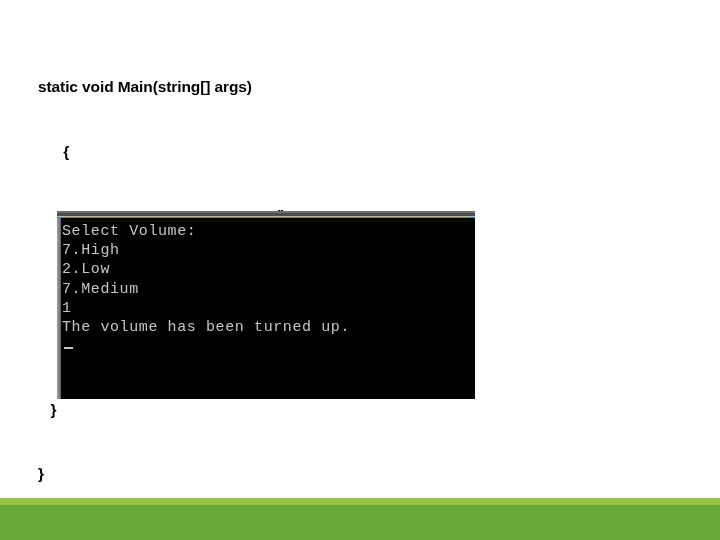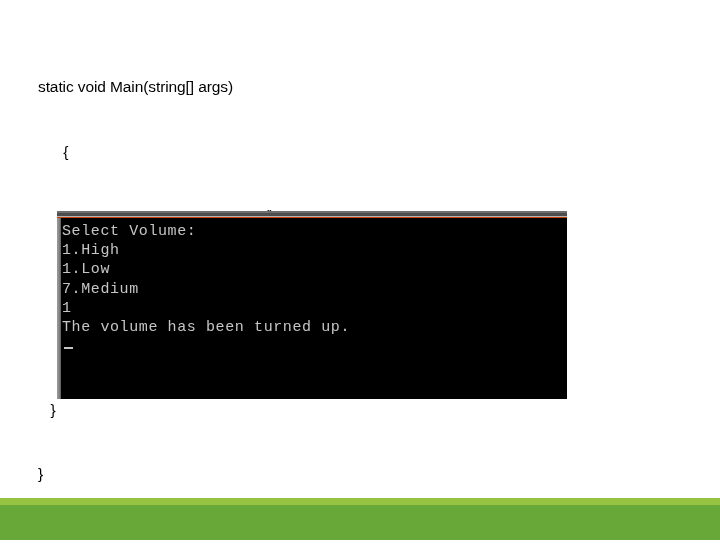--- a/index.html
+++ b/index.html
@@ -33,30 +33,31 @@
     font-family: "Liberation Sans", sans-serif;
     font-size: 15.5px;
     line-height: 21.5px;
     letter-spacing: -0.1px;
     white-space: pre;
   }
   .code-line {
     white-space: pre;
     display: block;
     height: 21.5px;
+    font-weight: bold;
   }
 
   
   #console-window {
     position: absolute;
     left: 57px;
     top: 211px;
-    width: 510px;
+    width: 418px;
     height: 188px;
-    background: #c2410c;
+    background: #3b82f6;
     box-sizing: border-box;
   }
   #console-titlebar {
     position: absolute;
     left: 0; top: 0;
     width: 100%;
     height: 6px;
     background: #4d4d4d;
     border-bottom: 1px solid #b5b5b5;
     box-sizing: border-box;
@@ -141,22 +142,22 @@
     <span class="code-line">}</span>
   </div>
 
   <div id="console-window">
     <div id="console-titlebar">
       <div id="console-titlebar-sheen"></div>
     </div>
     <div id="console-left-border"></div>
     <div id="console-screen">
       <span class="console-line">Select Volume:</span>
-      <span class="console-line">1.High</span>
-      <span class="console-line">1.Low</span>
+      <span class="console-line">7.High</span>
+      <span class="console-line">2.Low</span>
       <span class="console-line">7.Medium</span>
       <span class="console-line">1</span>
       <span class="console-line">The volume has been turned up.</span>
       <span class="console-line"><span class="console-cursor"></span></span>
     </div>
   </div>
 
   <div id="footer-bar-light"></div>
   <div id="footer-bar-dark"></div>
 

